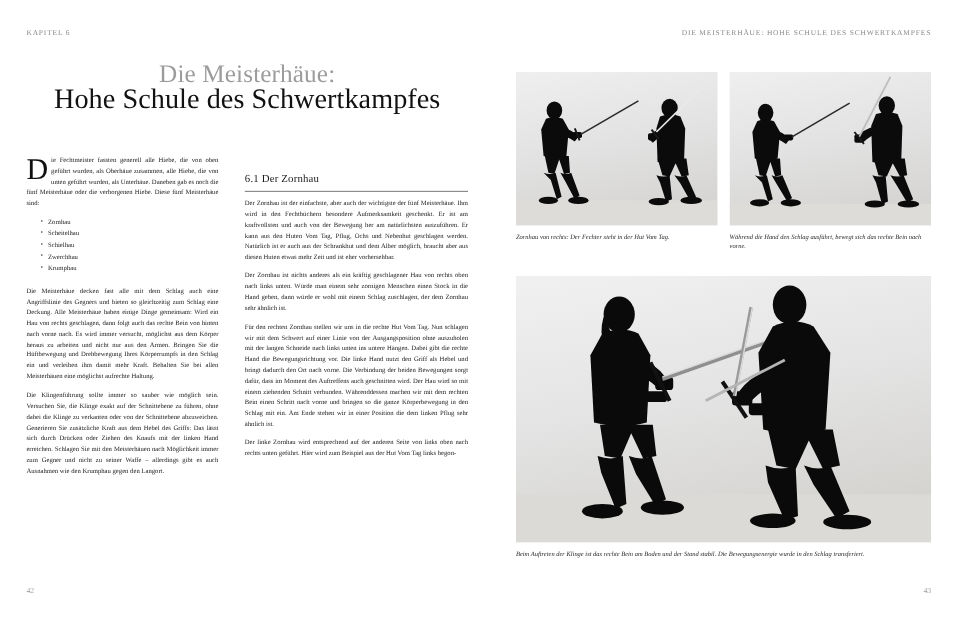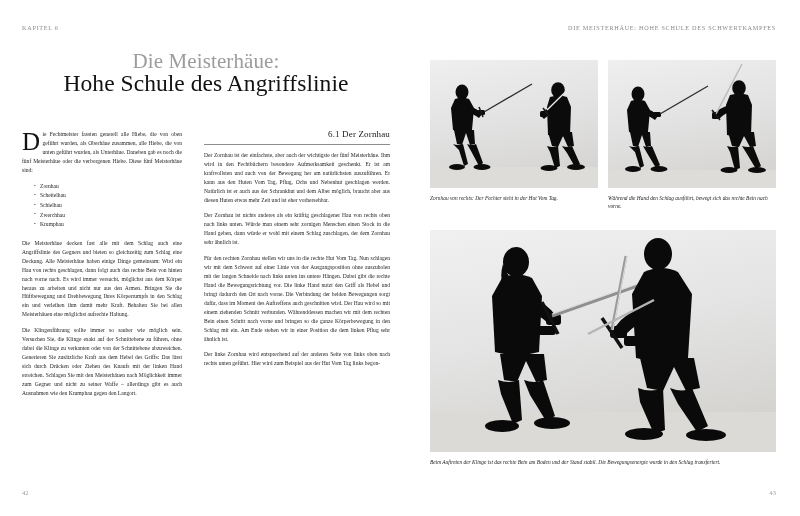--- a/index.html
+++ b/index.html
@@ -105,25 +105,25 @@
   .hau-list li::before {
     content: "\2022";
     position: absolute;
     left: -6px;
     top: -0.2px;
     font-size: 5px;
   }
 
   
   .section-head {
-    text-align: right;
+    text-align: left;
     font-size: 9px;
     color: #1a1a1a;
     letter-spacing: 0.15px;
-    margin: 0 0 4px 0;
+    margin: 15px 0 4px 0;
     line-height: 1.1;
   }
   .section-rule {
     border: 0;
     border-top: 0.5px solid #8d8d8d;
     margin: 0 0 6px 0;
     height: 0;
   }
 
   
@@ -152,21 +152,21 @@
 </head>
 <body>
 
 <div class="spread">
 
   <div class="running-head rh-left">KAPITEL 6</div>
   <div class="running-head rh-right">DIE MEISTERHÄUE: HOHE SCHULE DES SCHWERTKAMPFES</div>
 
   <div class="title-block">
     <div class="title-line-1">Die Meisterhäue:</div>
-    <div class="title-line-2">Hohe Schule des Angriffslinie</div>
+    <div class="title-line-2">Hohe Schule des Schwertkampfes</div>
   </div>
 
   <div class="col col-a">
 
     <p class="dropcap-para"><span class="dropcap">D</span><span>ie Fechtmeister fassten generell alle Hiebe, die von oben geführt wurden, als Oberhäue zusammen, alle Hiebe, die von unten geführt wurden, als Unterhäue. Daneben gab es noch die fünf Meisterhäue oder die verborgenen Hiebe. Diese fünf Meisterhäue sind:</span></p>
 
     <ul class="hau-list">
       <li>Zornhau</li>
       <li>Scheitelhau</li>
       <li>Schielhau</li>

